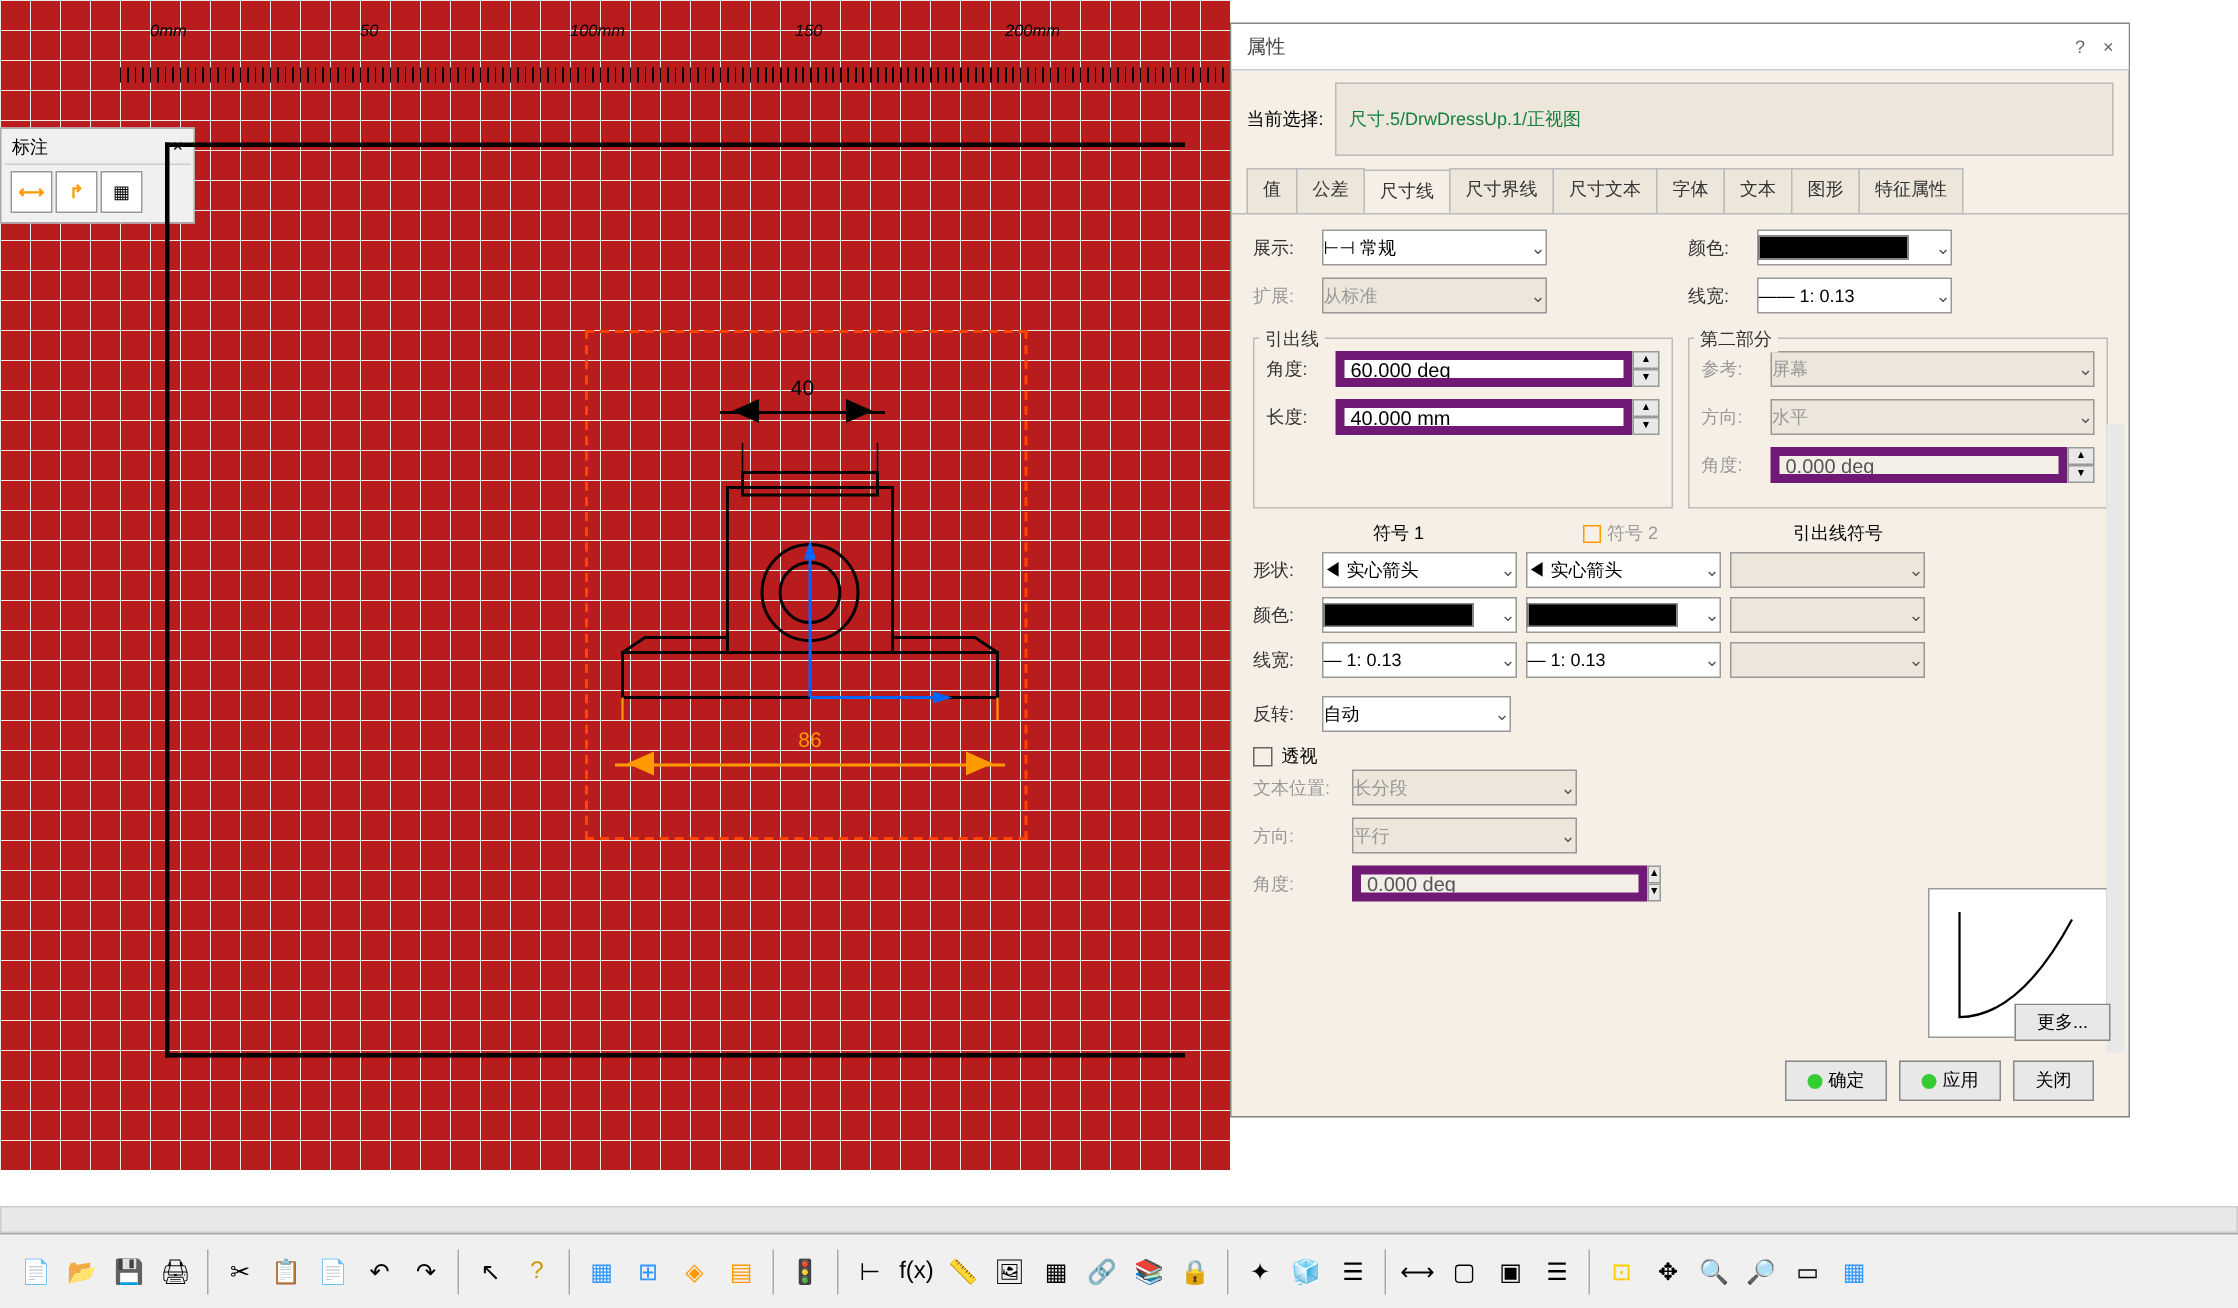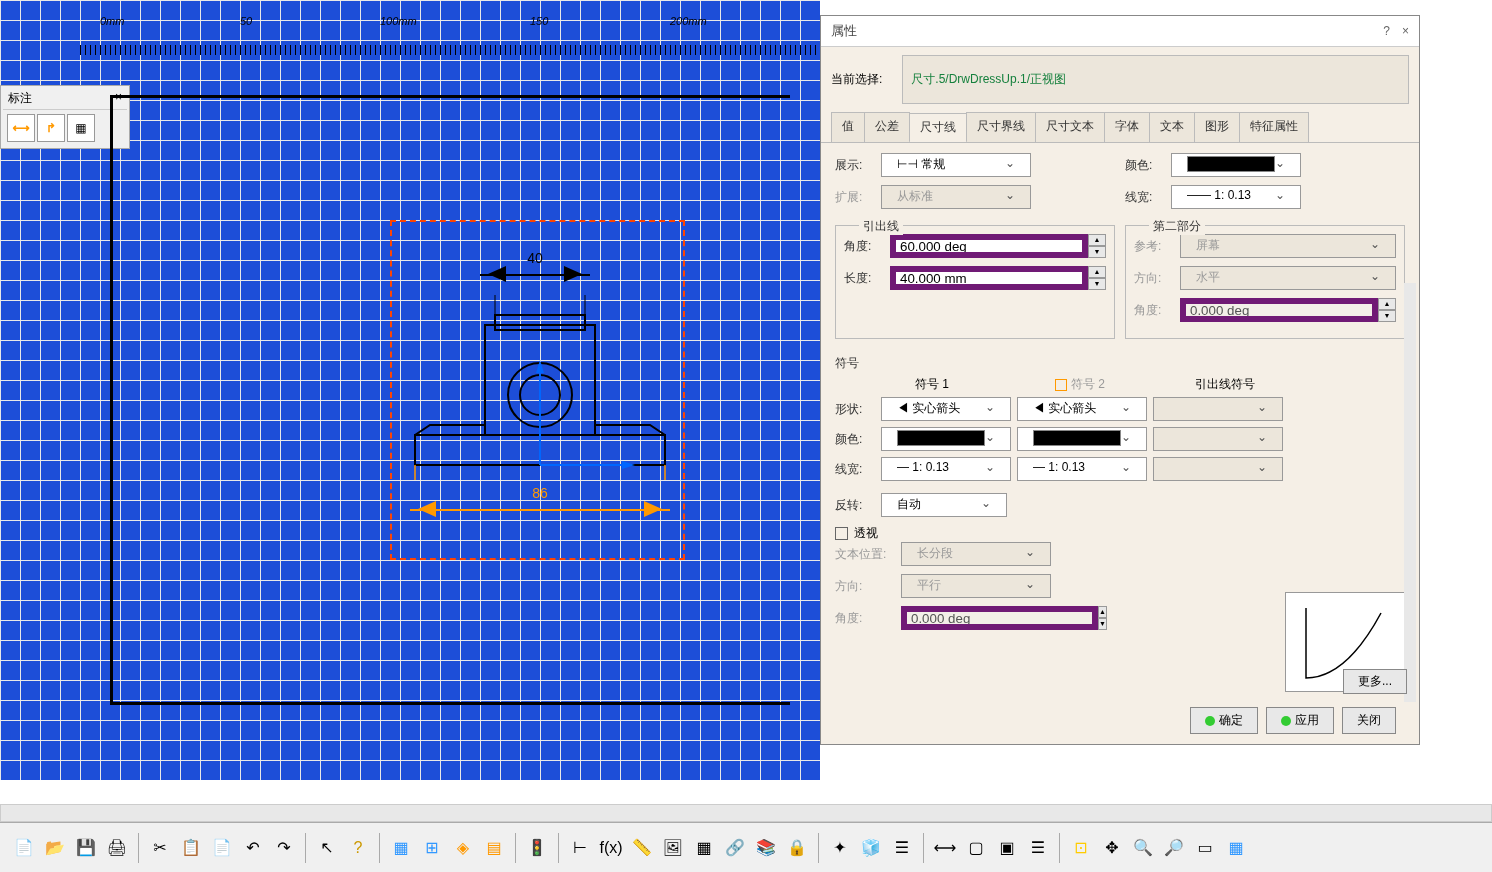--- a/index.html
+++ b/index.html
@@ -1,19 +1,19 @@
 <!DOCTYPE html>
 <html><head>
 <meta charset="utf-8">
 <style>
 * { box-sizing: border-box; margin: 0; padding: 0; }
 body { font-family: "Microsoft YaHei", sans-serif; font-size: 12px; background: #fff; width: 1492px; height: 872px; overflow: hidden; position: relative; }
 
 
-.canvas-area { position: absolute; left: 0; top: 0; width: 820px; height: 780px; background: #1d4ed8; }
+.canvas-area { position: absolute; left: 0; top: 0; width: 820px; height: 780px; background: #b91c1c; }
 .grid-bg { position: absolute; left: 0; top: 0; right: 0; bottom: 0; 
   background-image: linear-gradient(#e8e8e8 1px, transparent 1px), linear-gradient(90deg, #e8e8e8 1px, transparent 1px);
   background-size: 20px 20px; }
 
 .ruler-h { position: absolute; top: 15px; left: 80px; right: 0; height: 25px; }
 .ruler-tick { position: absolute; font-size: 11px; color: #000; font-style: italic; }
 .ruler-line { position: absolute; top: 30px; left: 0; right: 0; height: 10px; 
   background-image: repeating-linear-gradient(90deg, #000 0, #000 1px, transparent 1px, transparent 5px); }
 
 .small-toolbar { position: absolute; left: 0; top: 85px; width: 130px; background: #f0f0f0; border: 1px solid #aaa; padding: 2px; }
@@ -40,39 +40,39 @@
 .dim-86 .arrow-left-blk { border-right-color: #ff9900; }
 .dim-86 .arrow-right-blk { border-left-color: #ff9900; }
 .dim-86 .dim-arrow-h::before { background: #ff9900; }
 
 
 .props-panel { position: absolute; left: 820px; top: 15px; width: 600px; height: 730px; background: #f5efe6; border: 1px solid #888; }
 .props-title { display: flex; justify-content: space-between; align-items: center; padding: 6px 10px; background: #fff; border-bottom: 1px solid #ccc; }
 .props-title-text { color: #444; font-size: 13px; }
 .props-title-btns { display: flex; gap: 12px; color: #666; }
 
-.sel-row { display: flex; align-items: center; padding: 8px 10px; gap: 20px; }
+.sel-row { display: flex; align-items: center; padding: 8px 10px; gap: 8px; }
 .sel-field { flex: 1; background: #ece6db; border: 1px solid #bbb; padding: 15px 8px; color: #15803d; }
 
 .tabs { display: flex; padding: 0 10px; }
 .tab { padding: 5px 10px; border: 1px solid #bbb; background: #ece6db; color: #333; cursor: pointer; border-bottom: none; margin-right: -1px; }
 .tab.active { background: #f5efe6; border-bottom: 2px solid #f5efe6; font-weight: normal; position: relative; top: 1px; }
 
 .tab-body { border-top: 1px solid #bbb; padding: 10px 14px; height: 560px; overflow-y: auto; position: relative; }
 
 .form-row { display: flex; align-items: center; margin-bottom: 8px; gap: 6px; }
 .lbl { width: 40px; color: #333; }
 .lbl.disabled { color: #999; }
-.sel { border: 1px solid #999; background: #fff; padding: 2px 15px; height: 24px; display: flex; align-items: flex-start; justify-content: space-between; cursor: pointer; }
+.sel { border: 1px solid #999; background: #fff; padding: 2px 0; height: 24px; display: flex; align-items: center; justify-content: space-between; cursor: pointer; }
 .sel.disabled { background: #ece6db; color: #999; }
 .sel .chev { color: #555; }
 .color-swatch { width: 100px; height: 16px; background: #000; border: 1px solid #888; }
 
 .fieldset { border: 1px solid #bbb; padding: 8px; margin-bottom: 8px; position: relative; }
-.fieldset-title { position: absolute; top: -8px; left: 23px; background: #f5efe6; padding: 0 4px; color: #333; text-align: right; }
+.fieldset-title { position: absolute; top: -8px; left: 3px; background: #f5efe6; padding: 0 4px; color: #333; text-align: right; }
 .two-col { display: flex; gap: 10px; }
 .two-col > div { flex: 1; }
 
 .spinner { display: flex; }
 .spinner input { flex: 1; border: 6px solid #701a75; padding: 2px 4px; height: 24px; }
 .spinner .spin-btns { width: 18px; display: flex; flex-direction: column; }
 .spinner .spin-btns div { flex: 1; border: 1px solid #999; background: #e8e8e8; font-size: 7px; text-align: center; line-height: 10px; cursor: pointer; }
 
 .section-label { color: #333; margin: 8px 0 4px; }
 .headers-3col { display: flex; margin-bottom: 4px; }
@@ -278,21 +278,20 @@
             <input disabled="" value="0.000 deg" style="">
             <div class="spin-btns">
                 <div>▲</div>
                 <div>▼</div>
               </div>
           </div>
         </div>
       </div>
     </div>
 
-    <div class="section-label">符号</div>
     <div class="headers-3col">
       <div style="width:60px"></div>
       <div>符号 1</div>
       <div class="sym2"><span class="chk-box"></span><span>符号 2</span></div>
       <div>引出线符号</div>
     </div>
     <div class="sym-grid">
       <span class="lbl">形状:</span>
       <div class="sel">
           <span>◀ <span>实心箭头</span></span>

